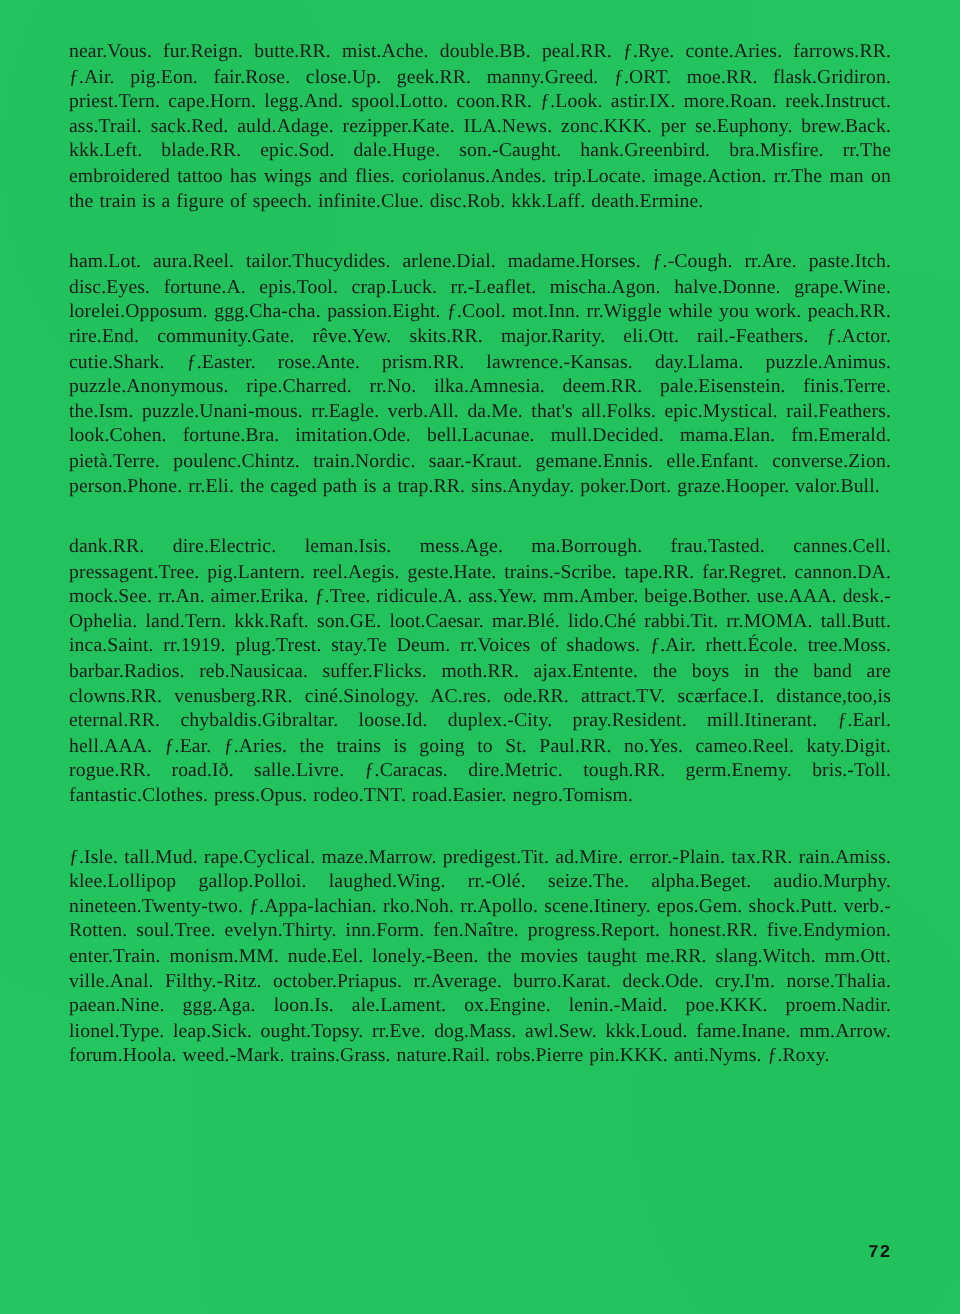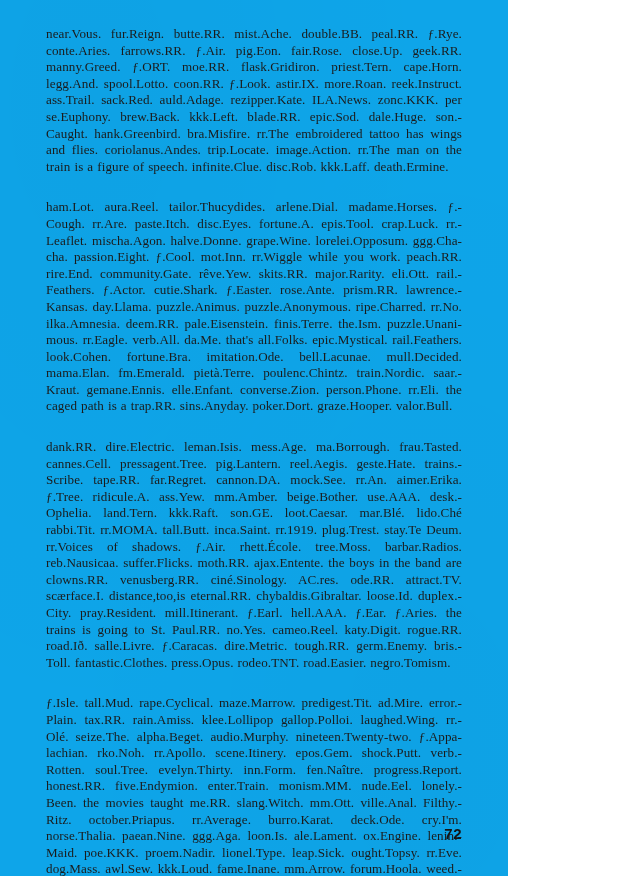--- a/index.html
+++ b/index.html
@@ -8,25 +8,25 @@
   }
   body {
     width: 640px;
     height: 876px;
     background: #ffffff;
     font-family: "Liberation Serif", serif;
     color: #1b1b1b;
   }
   .page {
     position: relative;
-    width: 508px;
+    width: 640px;
     height: 876px;
     box-sizing: border-box;
     padding: 26px 46px 20px 46px;
-    background: #0ea5e9;
+    background: #22c55e;
     overflow: hidden;
   }
   .page::before {
     content: "";
     position: absolute;
     inset: 0;
     background:
       radial-gradient(ellipse at 18% 12%, rgba(0,0,0,0.018), rgba(0,0,0,0) 60%),
       radial-gradient(ellipse at 85% 85%, rgba(0,0,0,0.02), rgba(0,0,0,0) 62%);
     pointer-events: none;
@@ -47,23 +47,23 @@
   .para:last-of-type {
     margin-bottom: 0;
   }
   .gap {
     height: 7px;
   }
   .folio {
     position: absolute;
     right: 46px;
     bottom: 34px;
-    font-family: Liberation Sans, sans-serif;
+    font-family: Liberation Mono, monospace;
     font-weight: bold;
-    font-size: 15px;
+    font-size: 12px;
     letter-spacing: 0.5px;
     color: #141414;
   }
 </style>
 </head>
 <body>
 
 <div class="page">
   <div class="content">
     <p class="para">near.Vous. fur.Reign. butte.RR. mist.Ache. double.BB. peal.RR. ƒ.Rye. conte.Aries. farrows.RR. ƒ.Air. pig.Eon. fair.Rose. close.Up. geek.RR. manny.Greed. ƒ.ORT. moe.RR. flask.Gridiron. priest.Tern. cape.Horn. legg.And. spool.Lotto. coon.RR. ƒ.Look. astir.IX. more.Roan. reek.Instruct. ass.Trail. sack.Red. auld.Adage. rezipper.Kate. ILA.News. zonc.KKK. per se.Euphony. brew.Back. kkk.Left. blade.RR. epic.Sod. dale.Huge. son.-Caught. hank.Greenbird. bra.Misfire. rr.The embroidered tattoo has wings and flies. coriolanus.Andes. trip.Locate. image.Action. rr.The man on the train is a figure of speech. infinite.Clue. disc.Rob. kkk.Laff. death.Ermine.</p>

